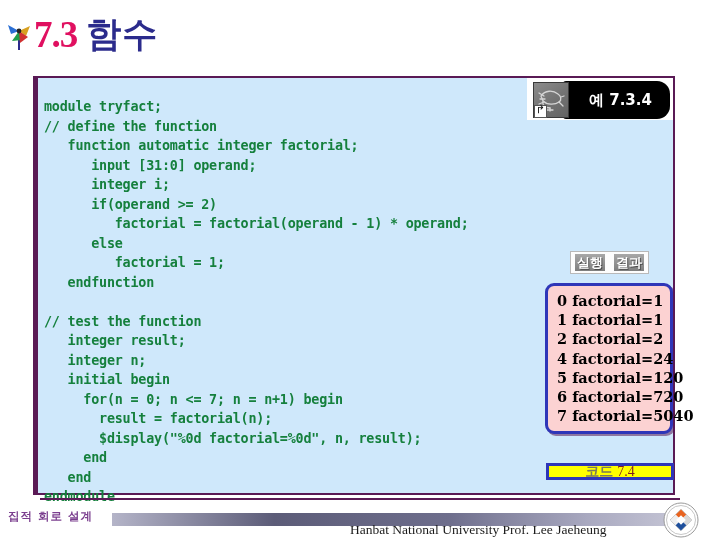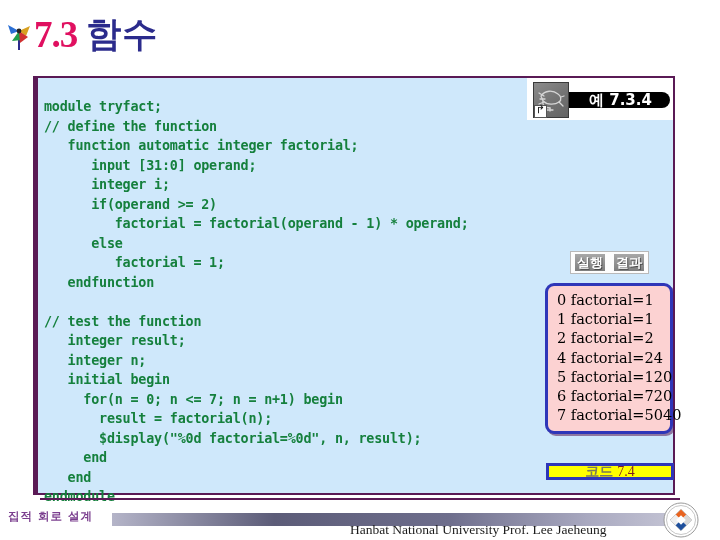--- a/index.html
+++ b/index.html
@@ -122,21 +122,21 @@
     content: "\21B1";
     position: absolute;
     left: 1px; top: -3px;
     font-size: 11px;
     color: #111;
     font-family: "DejaVu Sans", sans-serif;
   }
   .ex-pill {
     position: relative;
     margin-left: -6px;
-    height: 16px;
+    height: 38px;
     background: #000000;
     border-radius: 3px 13px 13px 3px;
     padding: 0 18px 0 26px;
     display: flex;
     align-items: center;
     color: #ffffff;
     font-family: "DejaVu Sans", sans-serif;
     font-weight: bold;
     font-size: 15px;
     z-index: 1;
@@ -171,20 +171,21 @@
     position: absolute;
     left: 545px;
     top: 283px;
     width: 128px;
     background: #fcd2d2;
     border: 3px solid #2f36b8;
     border-radius: 9px;
     padding: 5px 0 6px 9px;
     box-sizing: border-box;
     box-shadow: 2px 2px 0 rgba(90,26,85,0.55);
+    font-weight: bold;
   }
   #result-box .rline {
     font-family: "DejaVu Serif", serif;
     font-size: 14.5px;
     color: #000000;
     line-height: 19.2px;
     white-space: nowrap;
   }
 
   

